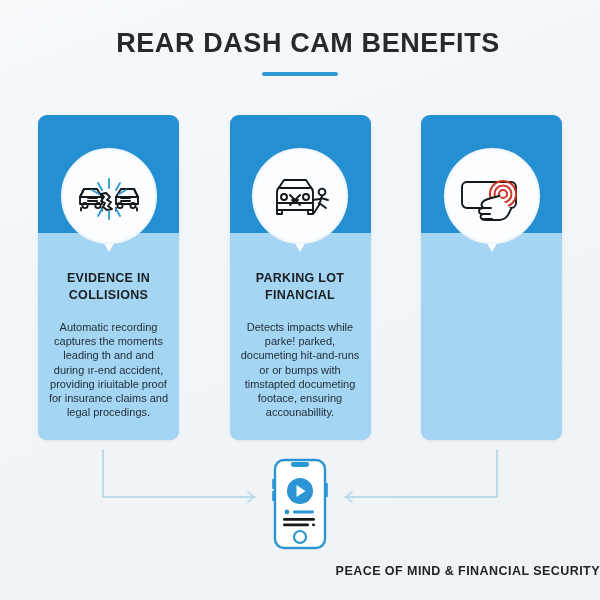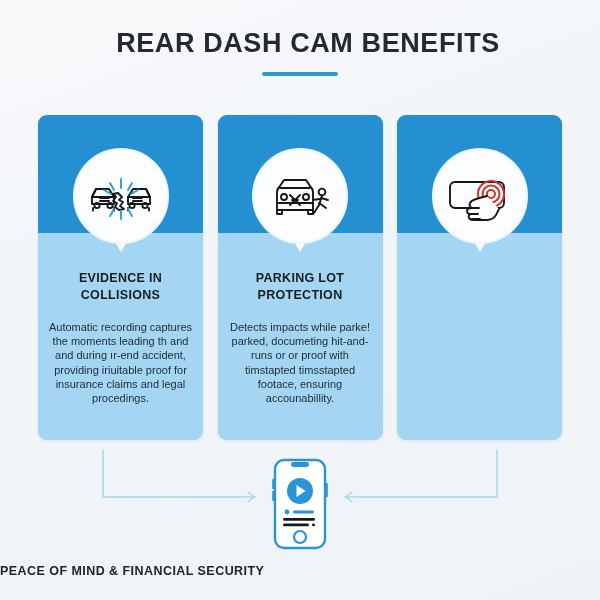--- a/index.html
+++ b/index.html
@@ -50,21 +50,21 @@
     position: absolute;
     top: 115px;
     left: 38px;
     width: 524px;
     height: 325px;
     display: flex;
     justify-content: space-between;
   }
   .card {
     position: relative;
-    width: 165px;
+    width: 141px;
     height: 325px;
     border-radius: 9px;
     overflow: hidden;
     background: #a4d6f4;
     box-shadow: 0 1px 3px rgba(30, 80, 120, 0.10);
   }
   .card-head {
     position: absolute;
     top: 0;
     left: 0;
@@ -161,21 +161,21 @@
     width: 56px;
     height: 92px;
   }
 
   
   .footer {
     position: absolute;
     top: 564px;
     left: 0;
     width: 600px;
-    text-align: left;
+    text-align: right;
     font-size: 12.5px;
     font-weight: bold;
     letter-spacing: 0.45px;
     color: #20242a;
   }
 </style>
 </head>
 <body>
 
 <div class="page">
@@ -250,22 +250,22 @@
                 <path d="M55 26 l-3 9"></path>
                 <path d="M52 35 l-5 8"></path>
                 <path d="M52 33 l7 5"></path>
                 <path d="M54 28 l7 2"></path>
                 <path d="M53 29 l-7 1"></path>
               </g>
             </svg>
           </span>
         </div>
       </div>
-      <div class="card-title">PARKING LOT PROTECTION</div>
-      <div class="card-text">Detects impacts while parke! parked, documeting hit-and-runs or or proof with timstapted timsstapted footace, ensuring accounabillity.</div>
+      <div class="card-title">PARKING LOT FINANCIAL</div>
+      <div class="card-text">Detects impacts while parke! parked, documeting hit-and-runs or or bumps with timstapted documeting footace, ensuring accounabillity.</div>
     </div>
 
     <div class="card">
       <div class="card-head"></div>
       <div class="card-body"></div>
       <div class="badge-wrap">
         <div class="badge-tail"></div>
         <div class="badge">
           <span>
             <svg width="66" height="52" viewBox="0 0 66 52">

